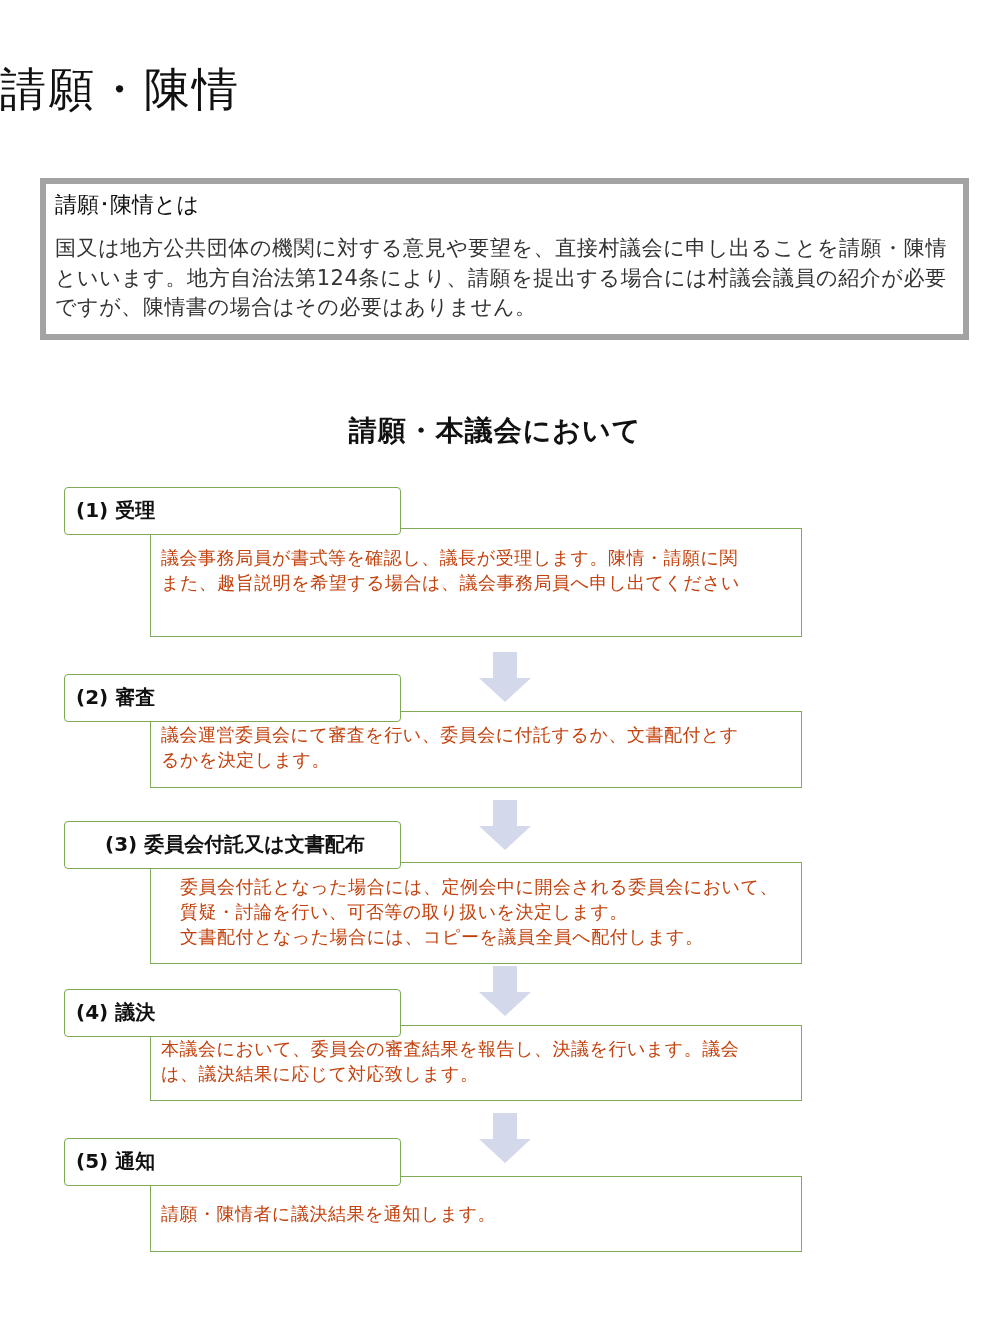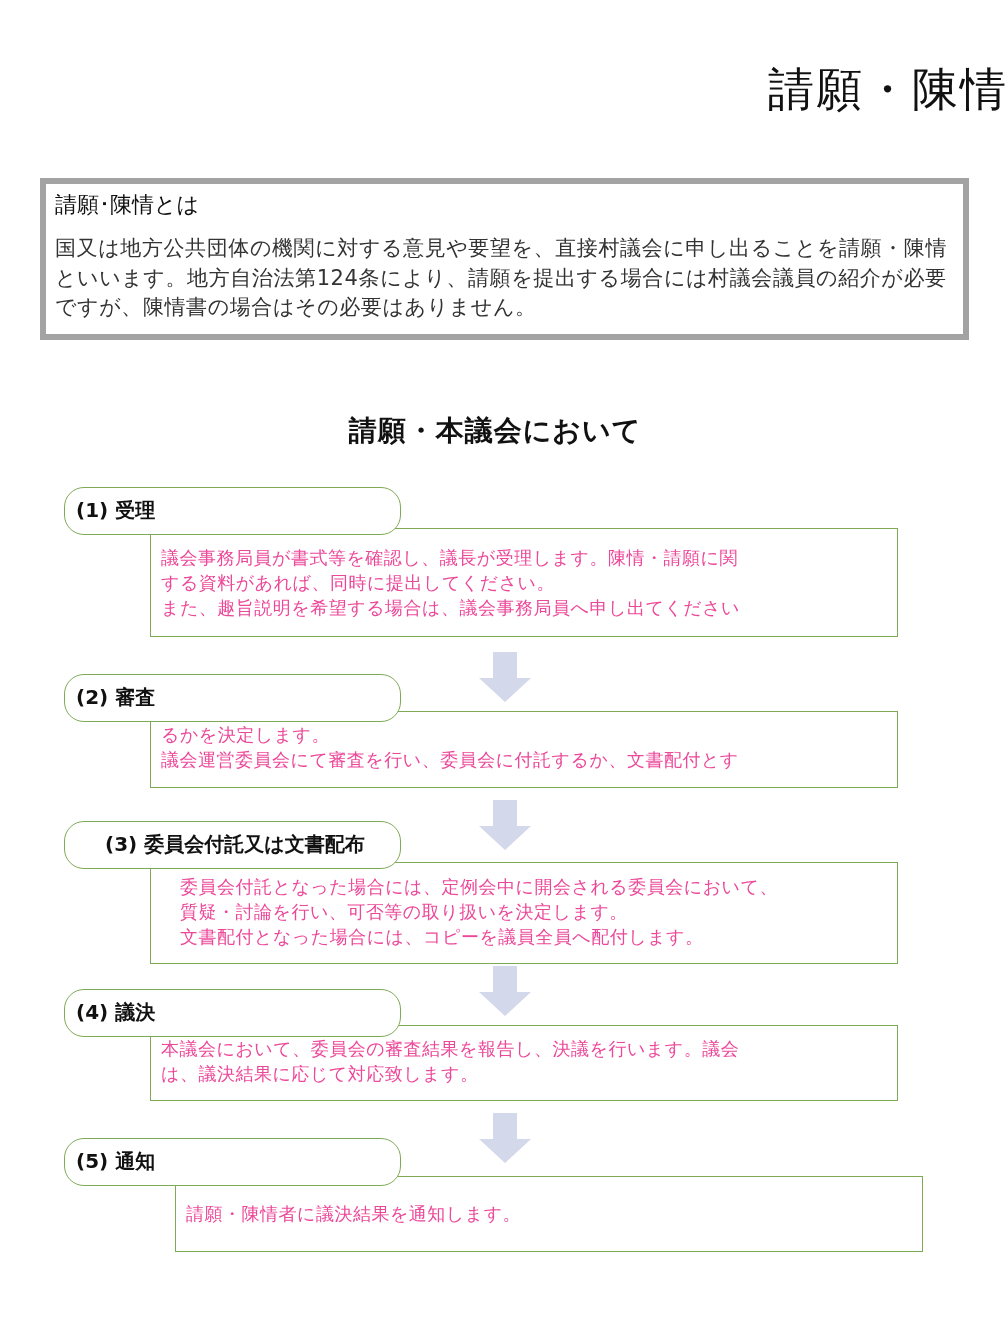--- a/index.html
+++ b/index.html
@@ -1,47 +1,47 @@
 <!DOCTYPE html>
 <html><head>
   <meta charset="utf-8">
   <style>
     html, body { margin: 0; padding: 0; background: #ffffff; }
     body {
       width: 1008px; height: 1344px; position: relative; overflow: hidden;
       font-family: "DejaVu Sans", "Liberation Sans", sans-serif; color: #222;
     }
     .page-title {
-      position: absolute; left: 0; top: 28px; width: 1008px; text-align: right;
+      position: absolute; left: 0; top: 28px; width: 1008px; text-align: left;
       font-size: 46px; font-weight: normal; color: #111; letter-spacing: 2px;
     }
     .intro-box {
       position: absolute; left: 40px; top: 178px; width: 929px; height: 162px;
       border: 6px solid #a3a3a3; box-sizing: border-box; background: #fff;
     }
     .intro-heading {
       position: absolute; left: 9px; top: 6px; font-size: 22px; color: #111;
     }
     .intro-body {
       position: absolute; left: 9px; top: 50px; width: 905px;
       font-size: 21px; line-height: 29.5px; color: #333; letter-spacing: 0.6px;
     }
     .flow-title {
       position: absolute; left: 0; top: 412px; width: 990px; text-align: center;
       font-size: 28px; font-weight: bold; color: #111; letter-spacing: 1px;
     }
     .step-desc {
-      position: absolute; left: 150px; width: 748px; box-sizing: border-box;
+      position: absolute; left: 150px; width: 652px; box-sizing: border-box;
       border: 1px solid #7faa55; background: #fff;
       padding: 12px 10px 0 10px;
-      font-size: 18px; line-height: 25px; color: #ec4899; letter-spacing: 0.5px;
+      font-size: 18px; line-height: 25px; color: #c2410c; letter-spacing: 0.5px;
     }
     .step-label {
       position: absolute; left: 64px; width: 337px; height: 48px; box-sizing: border-box;
-      border: 1px solid #7faa55; border-radius: 20px; background: #fff;
+      border: 1px solid #7faa55; border-radius: 4px; background: #fff;
       padding: 9px 0 0 11px; font-size: 20px; font-weight: bold; color: #111;
       z-index: 2;
     }
     .arrow {
       position: absolute; left: 479px; width: 52px; height: 50px;
     }
     .desc-line { display: block; }
   </style>
 </head>
 <body>
@@ -51,32 +51,31 @@
 <div class="intro-box">
   <div class="intro-heading">請願･陳情とは</div>
   <div class="intro-body">国又は地方公共団体の機関に対する意見や要望を、直接村議会に申し出ることを請願・陳情といいます。地方自治法第124条により、請願を提出する場合には村議会議員の紹介が必要ですが、陳情書の場合はその必要はありません。</div>
 </div>
 
 <div class="flow-title">請願・本議会において</div>
 
 <div class="step-label" style="top:487px;">(1) 受理</div>
 <div class="step-desc" style="top:528px; height:109px; padding-top:16px;">
   <span class="desc-line">議会事務局員が書式等を確認し、議長が受理します。陳情・請願に関</span>
-  <span class="desc-line">する資料があれば、同時に提出してください。</span>
   <span class="desc-line">また、趣旨説明を希望する場合は、議会事務局員へ申し出てください</span>
 </div>
 
 <svg class="arrow" style="top:652px;" viewBox="0 0 52 50">
   <polygon points="14,0 38,0 38,26 52,26 26,50 0,26 14,26" fill="#d3d8ea"></polygon>
 </svg>
 
 <div class="step-label" style="top:674px;">(2) 審査</div>
 <div class="step-desc" style="top:711px; height:77px; padding-top:10px;">
+  <span class="desc-line">議会運営委員会にて審査を行い、委員会に付託するか、文書配付とす</span>
   <span class="desc-line">るかを決定します。</span>
-  <span class="desc-line">議会運営委員会にて審査を行い、委員会に付託するか、文書配付とす</span>
 </div>
 
 <svg class="arrow" style="top:800px;" viewBox="0 0 52 50">
   <polygon points="14,0 38,0 38,26 52,26 26,50 0,26 14,26" fill="#d3d8ea"></polygon>
 </svg>
 
 <div class="step-label" style="top:821px;padding-left:40px;">(3) 委員会付託又は文書配布</div>
 <div class="step-desc" style="top:862px; height:102px; padding-top:11px;padding-left:29px;">
   <span class="desc-line">委員会付託となった場合には、定例会中に開会される委員会において、</span>
   <span class="desc-line">質疑・討論を行い、可否等の取り扱いを決定します。</span>
@@ -91,15 +90,15 @@
 <div class="step-desc" style="top:1025px; height:76px; padding-top:10px;">
   <span class="desc-line">本議会において、委員会の審査結果を報告し、決議を行います。議会</span>
   <span class="desc-line">は、議決結果に応じて対応致します。</span>
 </div>
 
 <svg class="arrow" style="top:1113px;" viewBox="0 0 52 50">
   <polygon points="14,0 38,0 38,26 52,26 26,50 0,26 14,26" fill="#d3d8ea"></polygon>
 </svg>
 
 <div class="step-label" style="top:1138px;">(5) 通知</div>
-<div class="step-desc" style="top:1176px; height:76px; padding-top:24px;margin-left:25px;">
+<div class="step-desc" style="top:1176px; height:76px; padding-top:24px;">
   <span class="desc-line">請願・陳情者に議決結果を通知します。</span>
 </div>
 
 </body></html>

